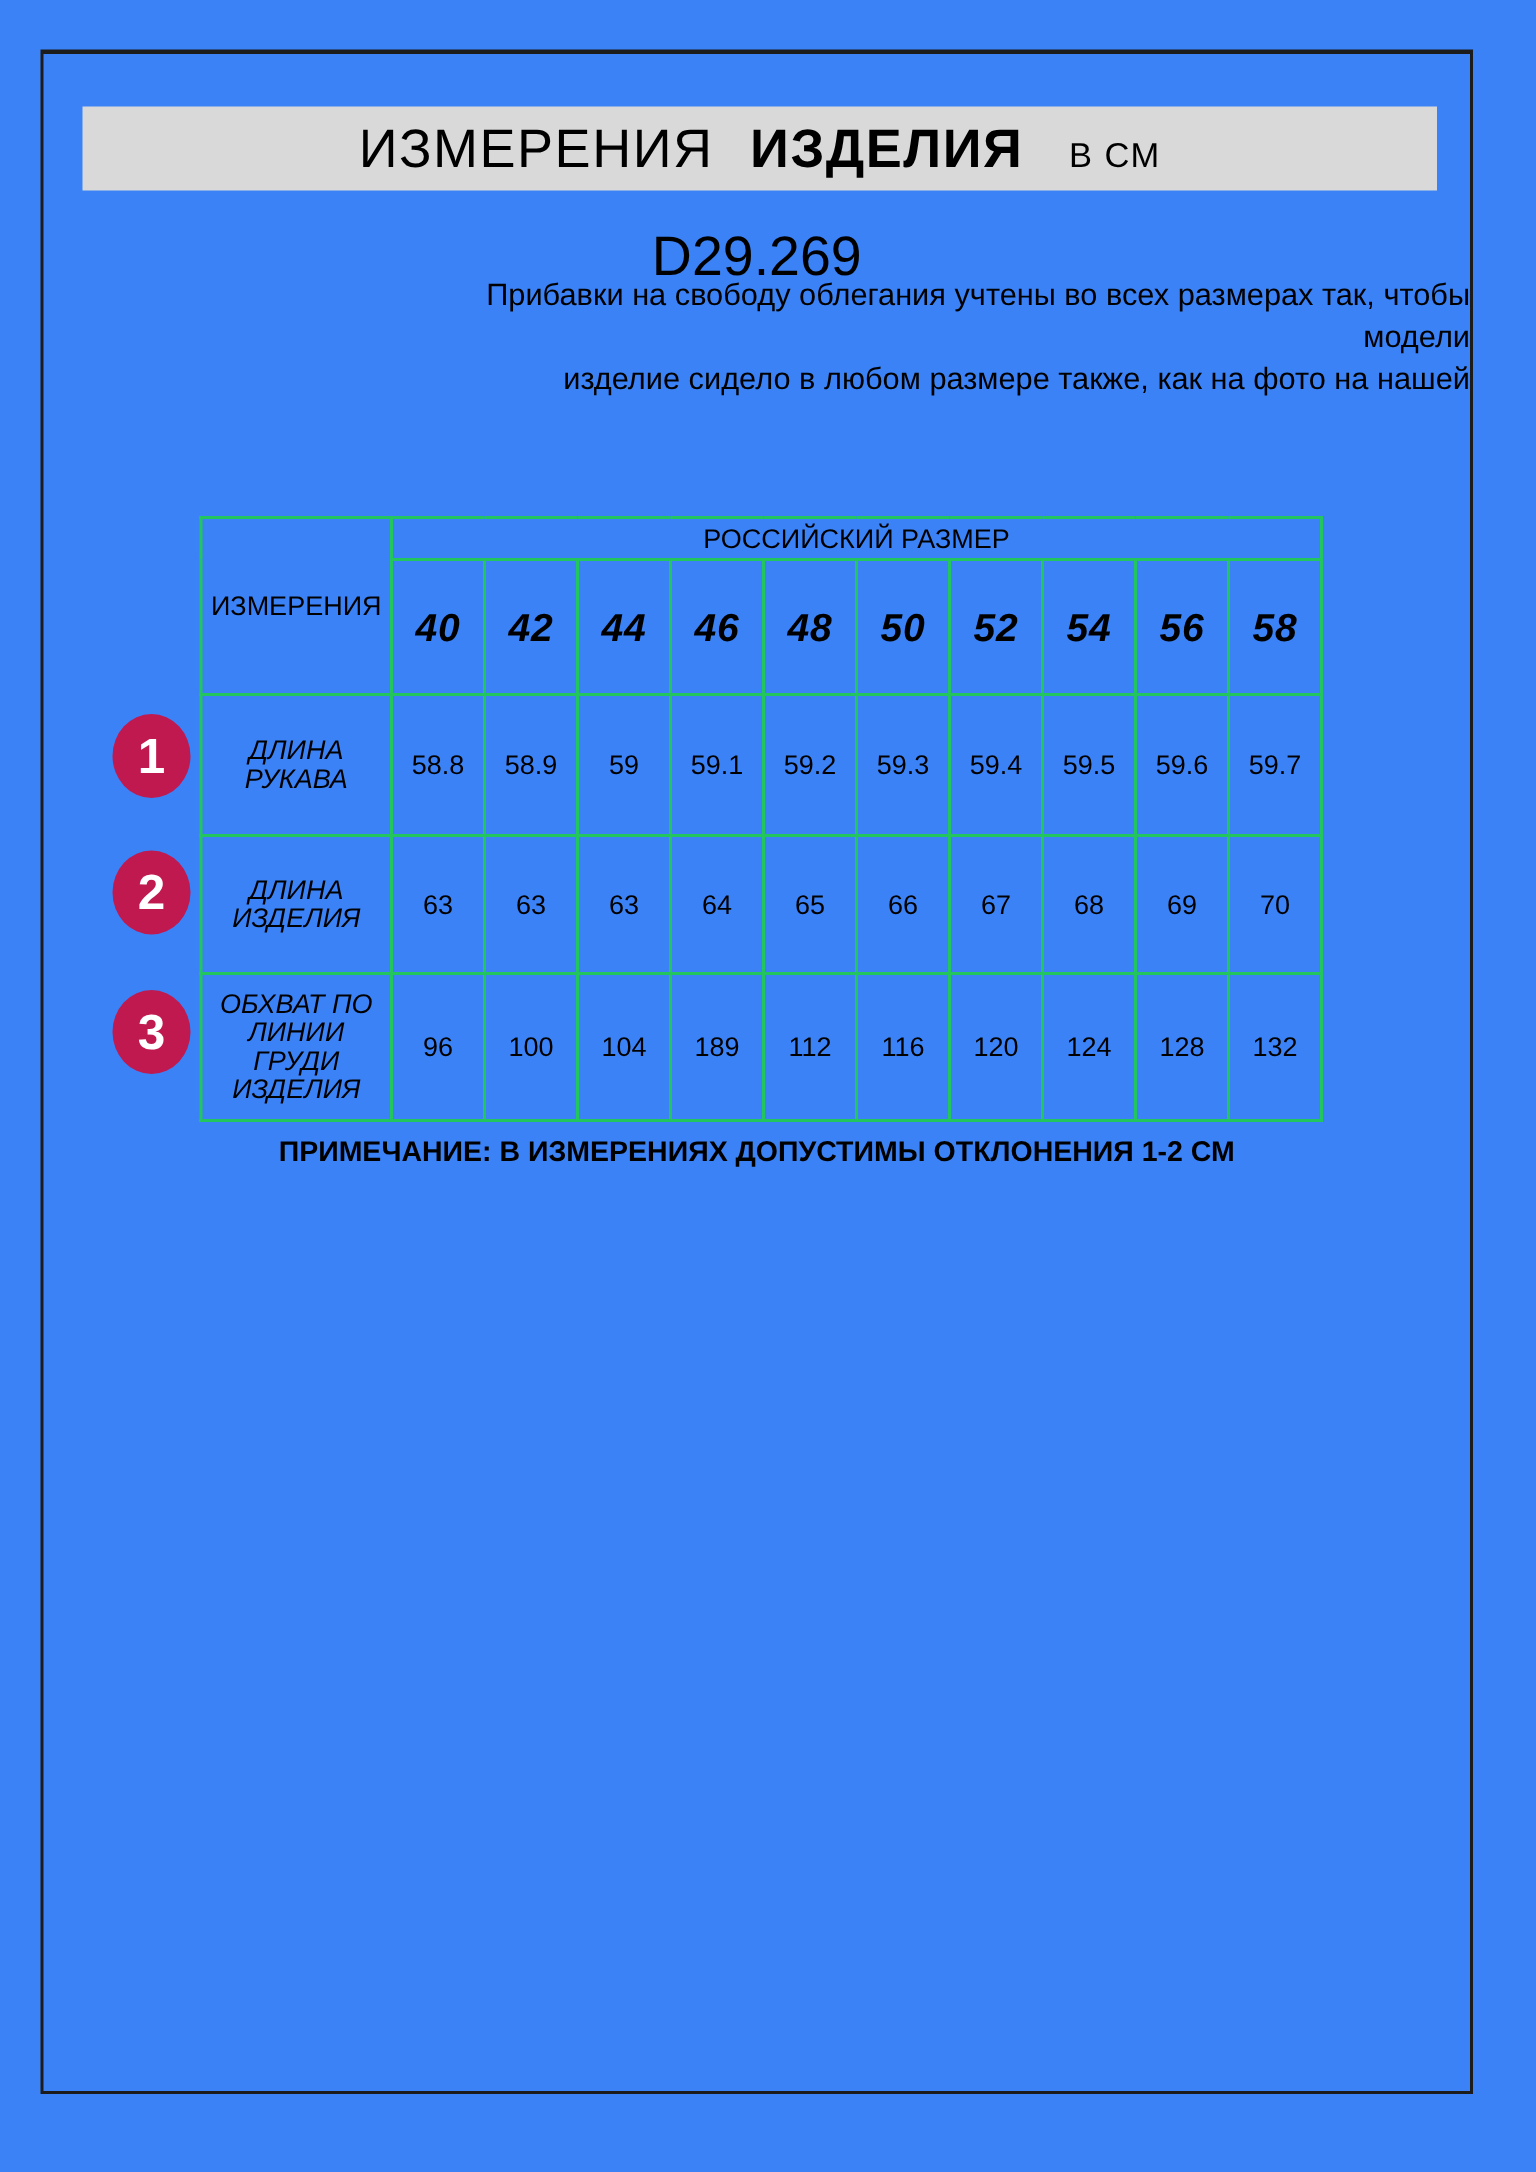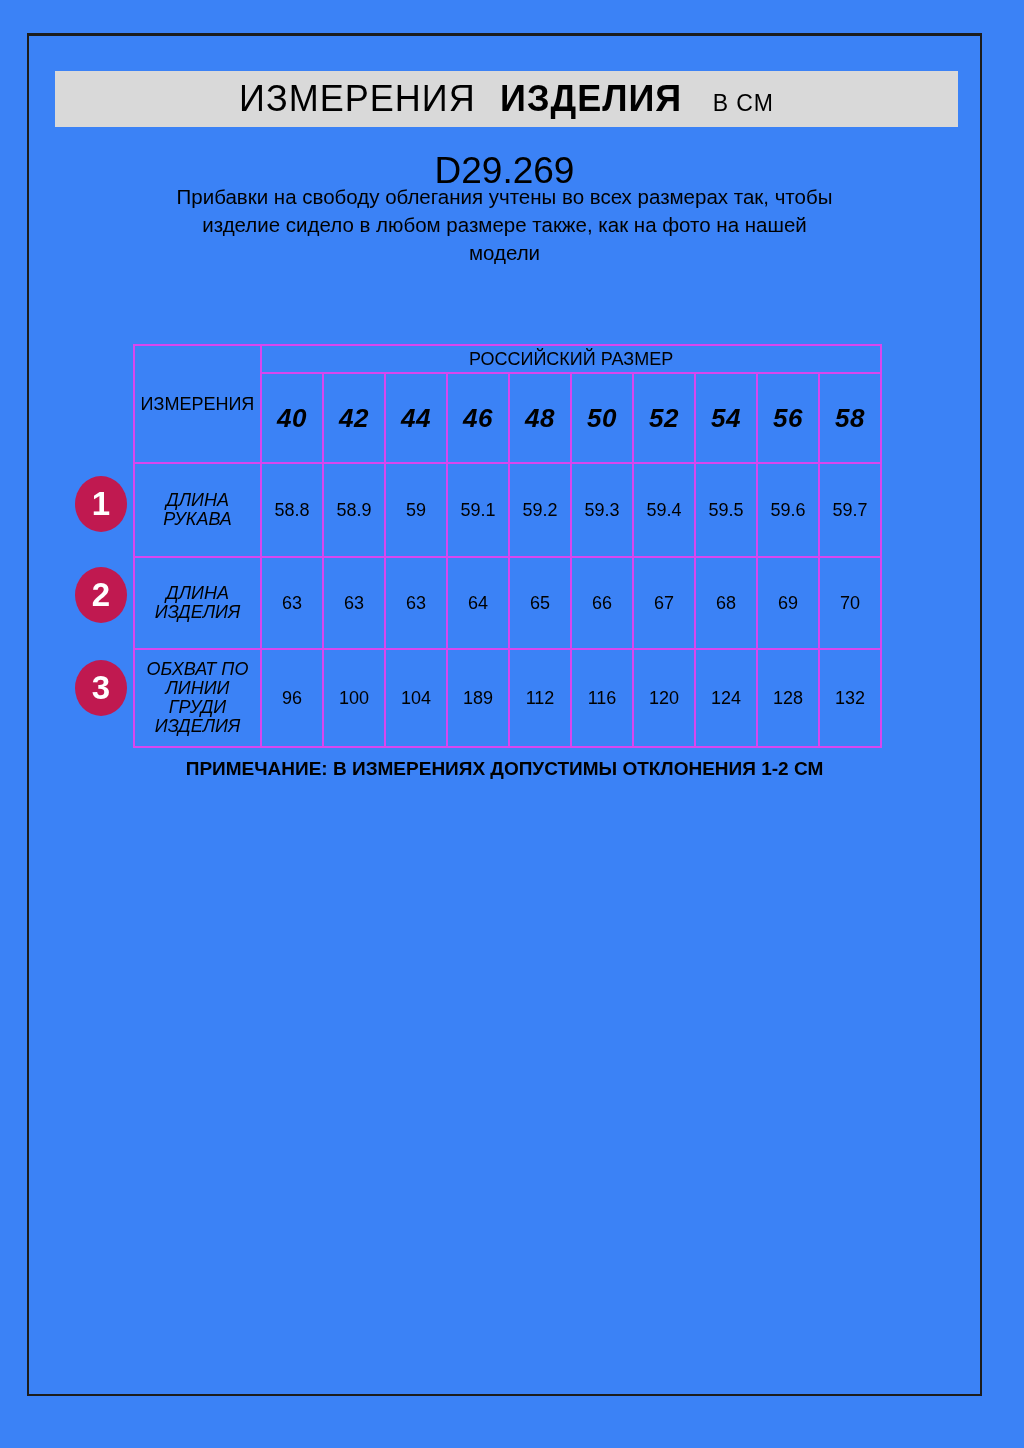--- a/index.html
+++ b/index.html
@@ -28,29 +28,29 @@
   }
   .title-w1{font-size:36px;font-weight:400;letter-spacing:1px;}
   .title-w2{font-size:36px;font-weight:700;margin-left:20px;letter-spacing:1px;}
   .title-unit{font-size:23px;font-weight:400;margin-left:26px;letter-spacing:1px;}
   .model{
     position:absolute;top:114px;left:0;width:100%;
     text-align:center;font-size:37px;font-weight:400;
   }
   .desc{
     position:absolute;top:147px;left:0;width:100%;
-    text-align:center;font-size:20.5px;line-height:28px;font-weight:400;
+    text-align:right;font-size:20.5px;line-height:28px;font-weight:400;
   }
   table.sizes{
     position:absolute;left:104px;top:308px;
     border-collapse:collapse;table-layout:fixed;
     width:747px;
   }
   table.sizes td{
-    border:2px solid #d946ef;
+    border:2px solid #22c55e;
     text-align:center;vertical-align:middle;
     padding:0;
     font-size:18px;
   }
   td.corner{font-size:16px;}
   td.group-hdr{font-size:16px;height:26px;}
   tr.size-row td{font-size:26px;font-weight:700;height:88px;letter-spacing:0.5px;font-style:italic;}
   td.row-label{font-size:16px;line-height:19px;padding:0 8px;font-style:italic;}
   tr.data-1 td{height:92px;}
   tr.data-2 td{height:90px;}
@@ -78,22 +78,22 @@
     <div class="title-band" style="background: rgb(217, 217, 217);">
       <span class="title-w1">ИЗМЕРЕНИЯ</span>
       <span class="title-w2">ИЗДЕЛИЯ</span>
       <span class="title-unit">В СМ</span>
     </div>
 
     <div class="model">D29.269</div>
 
     <div class="desc">
       <div>Прибавки на свободу облегания учтены во всех размерах так, чтобы</div>
+      <div>модели</div>
       <div>изделие сидело в любом размере также, как на фото на нашей</div>
-      <div>модели</div>
     </div>
 
     <table class="sizes">
       <colgroup>
         <col style="width:127px">
         <col style="width:62px">
           <col style="width:62px">
           <col style="width:62px">
           <col style="width:62px">
           <col style="width:62px">

